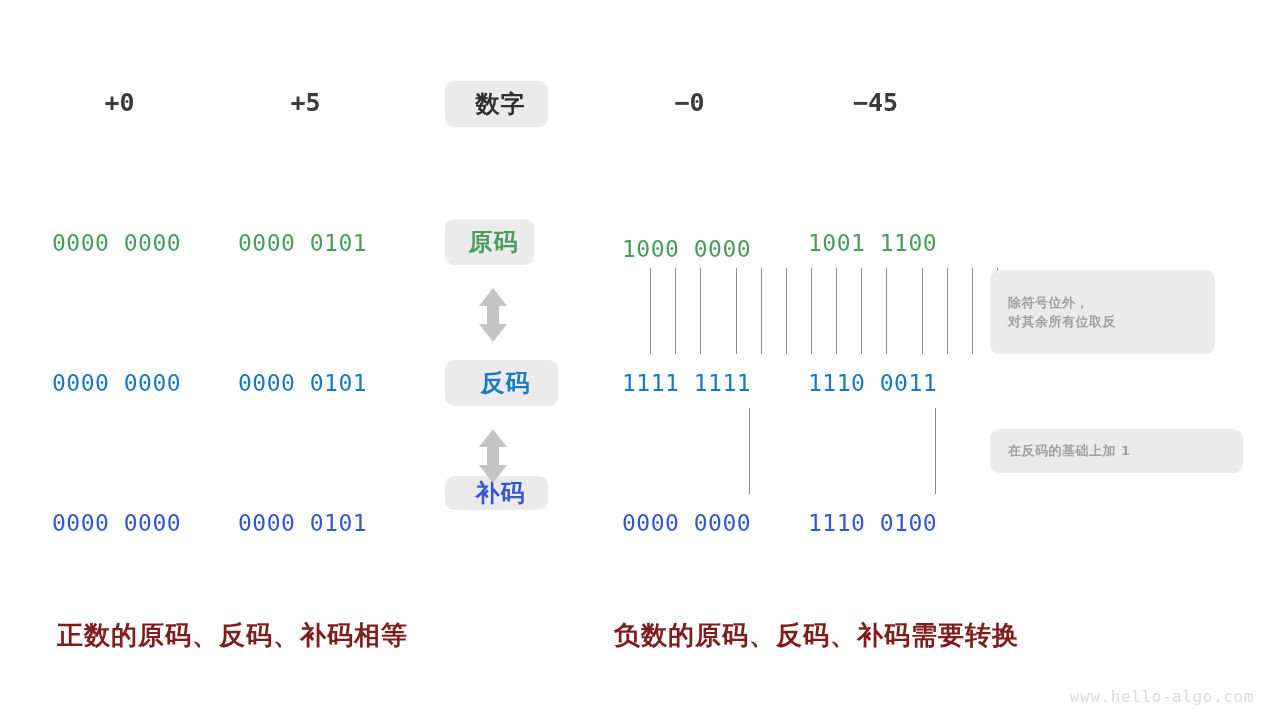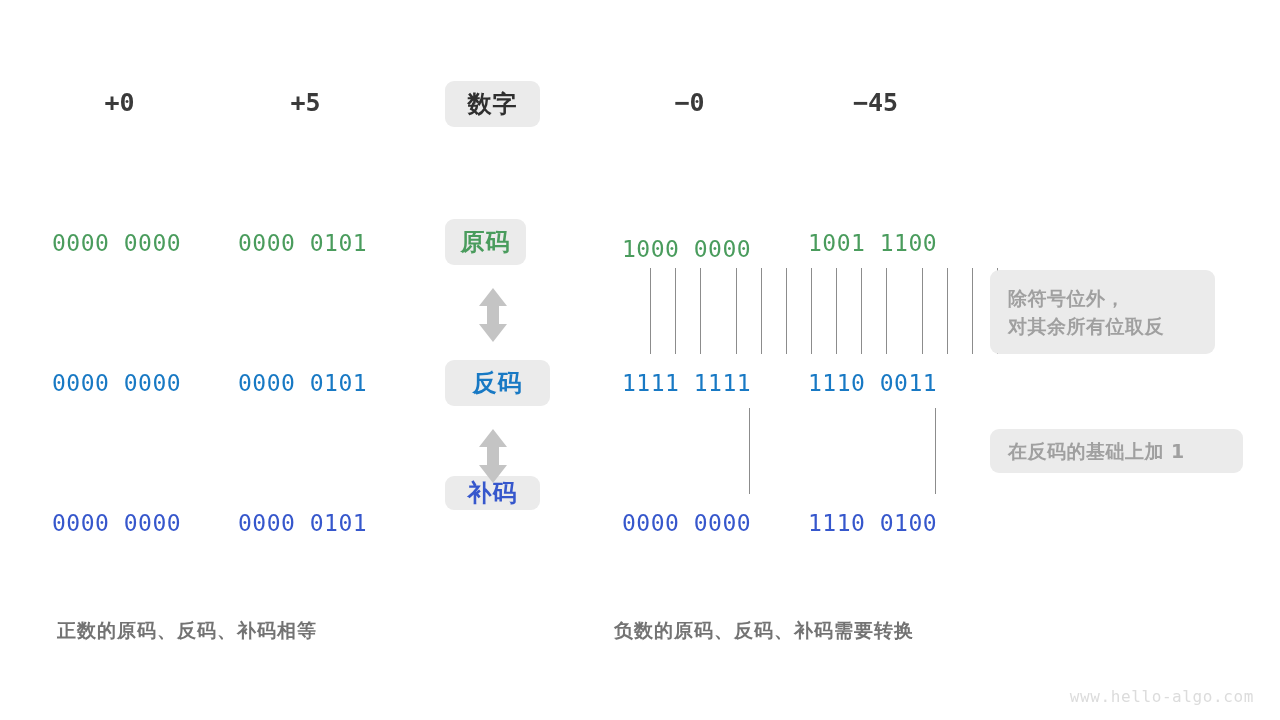--- a/index.html
+++ b/index.html
@@ -55,50 +55,51 @@
     position: absolute;
     background: #ebebeb;
     border-radius: 9px;
     display: flex;
     align-items: center;
     justify-content: center;
     font-family: "DejaVu Sans", sans-serif;
     font-size: 24px;
     font-weight: bold;
     letter-spacing: 1px;
+    padding-left: 8px;
   }
   .pill.dark   { color: #2f2f2f; }
   .pill.green  { color: #4a9c5d; }
   .pill.blue   { color: #1879c4; }
   .pill.indigo { color: #3657cc; }
 
   
   .callout {
     position: absolute;
     background: #ebebeb;
     border-radius: 9px;
     color: #a0a0a0;
     font-family: "DejaVu Sans", sans-serif;
-    font-size: 19px;
+    font-size: 13px;
     font-weight: bold;
     letter-spacing: 0.5px;
     display: flex;
     flex-direction: column;
     justify-content: center;
     padding: 10px 18px;
     box-sizing: border-box;
     line-height: 1.5;
   }
 
   
   .caption {
     position: absolute;
-    color: #737373;
+    color: #7f1d1d;
     font-family: Liberation Mono, monospace;
-    font-size: 19px;
+    font-size: 26px;
     font-weight: bold;
     letter-spacing: 1px;
     white-space: pre;
   }
 
   
   .watermark {
     position: absolute;
     right: 26px;
     bottom: 14px;

